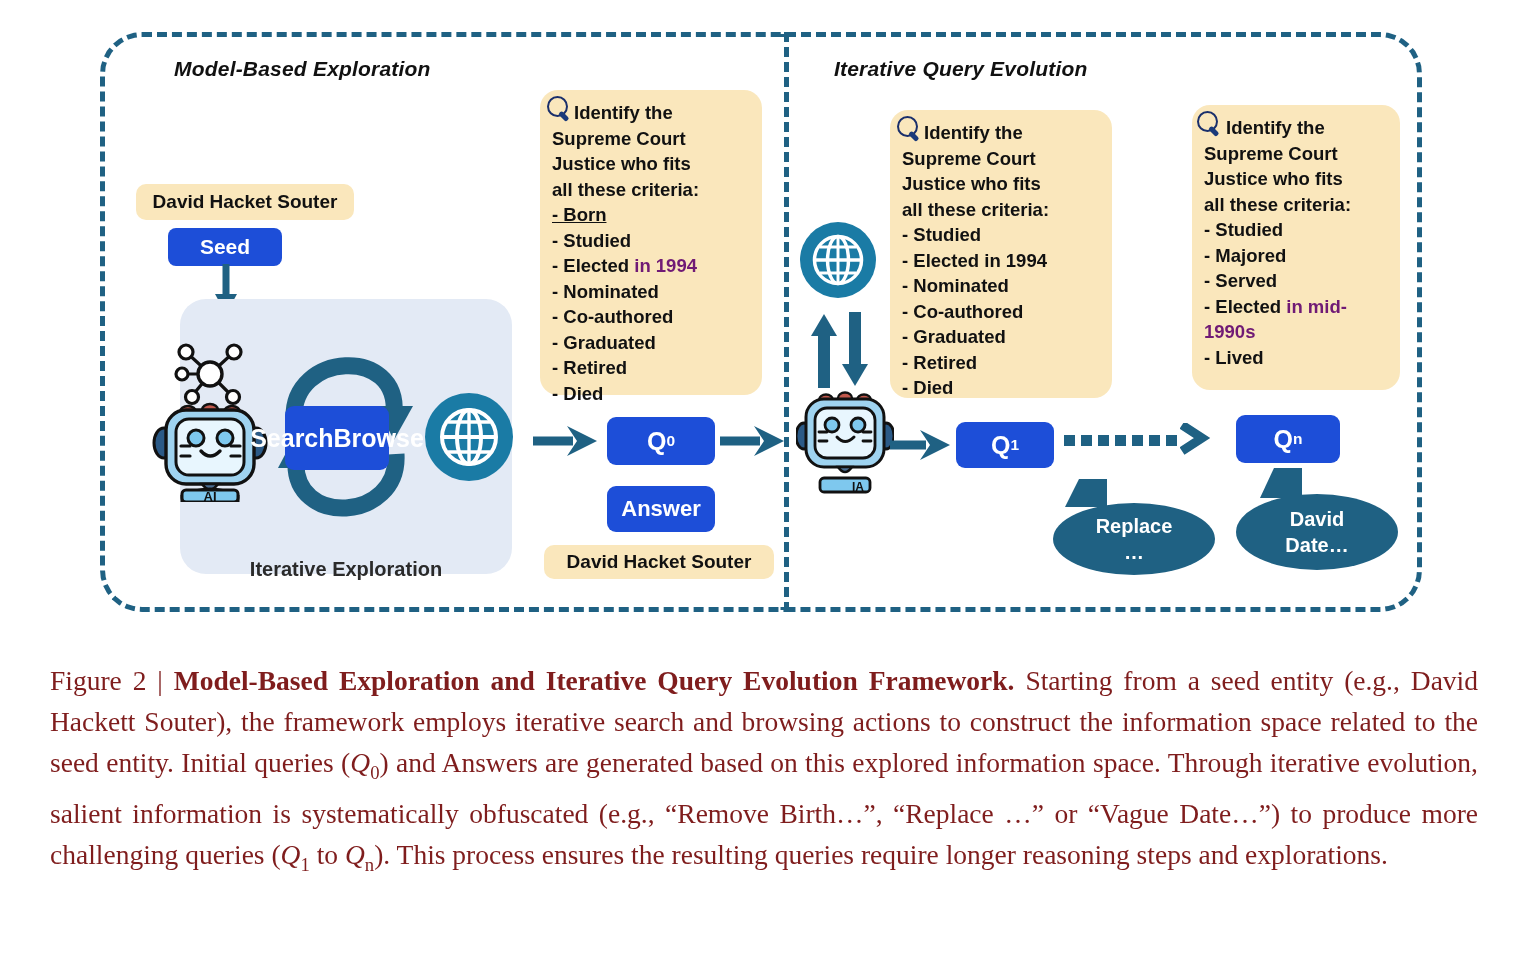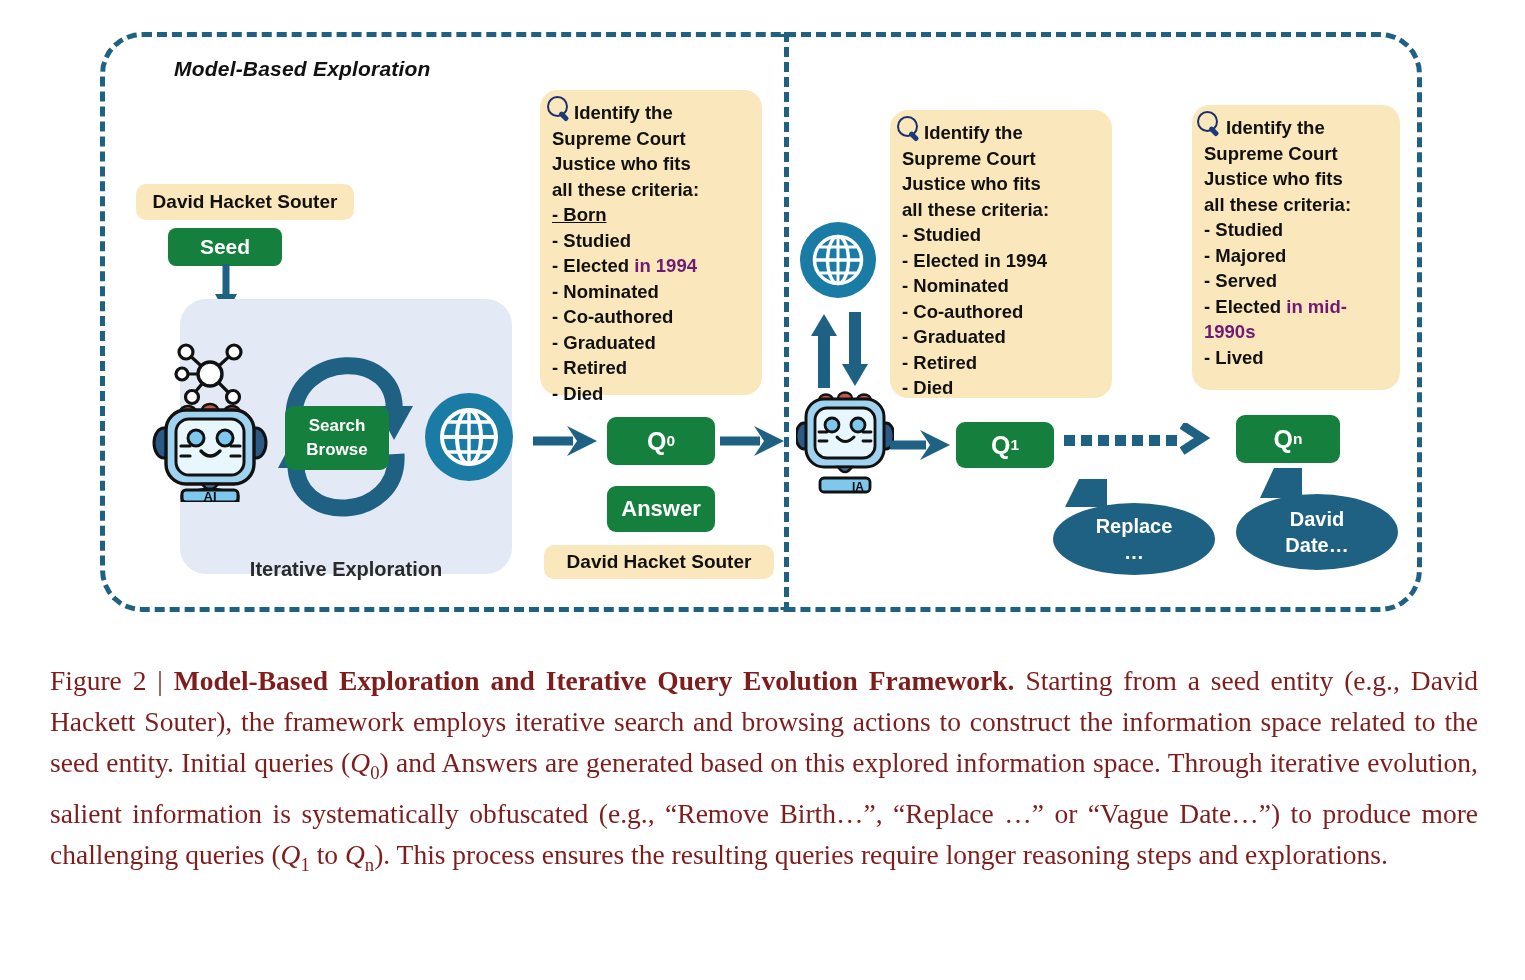--- a/index.html
+++ b/index.html
@@ -48,32 +48,32 @@
   .mag{position:absolute;width:26px;height:26px;}
   .mag .ring{position:absolute;left:1px;top:0;width:17px;height:17px;border:2.4px solid #1a2f6b;
     border-radius:50%;background:transparent;}
   .mag .hdl{position:absolute;left:14px;top:14px;width:11px;height:4.6px;background:#1a3a7a;
     border-radius:2px;transform:rotate(45deg);transform-origin:0 50%;}
   #mag-q0{left:546px;top:96px;}
   #mag-q1{left:896px;top:116px;}
   #mag-qn{left:1196px;top:111px;}
 
   
-  .tbox{position:absolute;background:#15803d;border-radius:9px;box-sizing:border-box;
+  .tbox{position:absolute;background:#1d4ed8;border-radius:9px;box-sizing:border-box;
     display:flex;align-items:center;justify-content:center;
     color:#fff;font-weight:bold;}
   #seed-box{left:168px;top:228px;width:114px;height:38px;font-size:21px;border-radius:8px;}
   #q0-box{left:607px;top:417px;width:108px;height:48px;font-size:25px;}
   #answer-box{left:607px;top:486px;width:108px;height:46px;font-size:22px;}
   #q1-box{left:956px;top:422px;width:98px;height:46px;font-size:25px;}
   #qn-box{left:1236px;top:415px;width:104px;height:48px;font-size:25px;}
   .sub{font-size:.62em;vertical-align:sub;}
 
   #searchbrowse{left:285px;top:406px;width:104px;height:64px;border-radius:9px;
-    flex-direction:column;line-height:24px;font-size:17px;}
+    line-height:24px;font-size:25px;}
 
   
   #explore-box{position:absolute;left:180px;top:299px;width:332px;height:275px;
     background:#e3eaf5;border-radius:26px;}
   #explore-label{position:absolute;left:180px;top:558px;width:332px;text-align:center;
     font-weight:bold;font-size:20px;color:#2a2a2a;}
 
   
   .globe{position:absolute;border-radius:50%;background:#1a7ba5;}
   #globe-left{left:425px;top:393px;width:88px;height:88px;}
@@ -120,20 +120,21 @@
 </head>
 <body>
 
 <div id="figure">
 
   <div class="panel panel-left"></div>
   <div class="panel panel-right"></div>
   <div class="panel-divider"></div>
 
   <div class="panel-title" id="title-left">Model-Based Exploration</div>
+  <div class="panel-title" id="title-right">Iterative Query Evolution</div>
 
   <div class="ylabel" id="seed-entity">David Hacket Souter</div>
 
   <div class="tbox" id="seed-box">Seed</div>
 
   <svg class="arw" style="left:215px;top:264px;width:24px;height:52px;">
     <path d="M11 0 L11 32" stroke="#1f6183" stroke-width="7" fill="none"></path>
     <path d="M0 30 L11 50 L22 30 Z" fill="#1f6183"></path>
   </svg>
 

